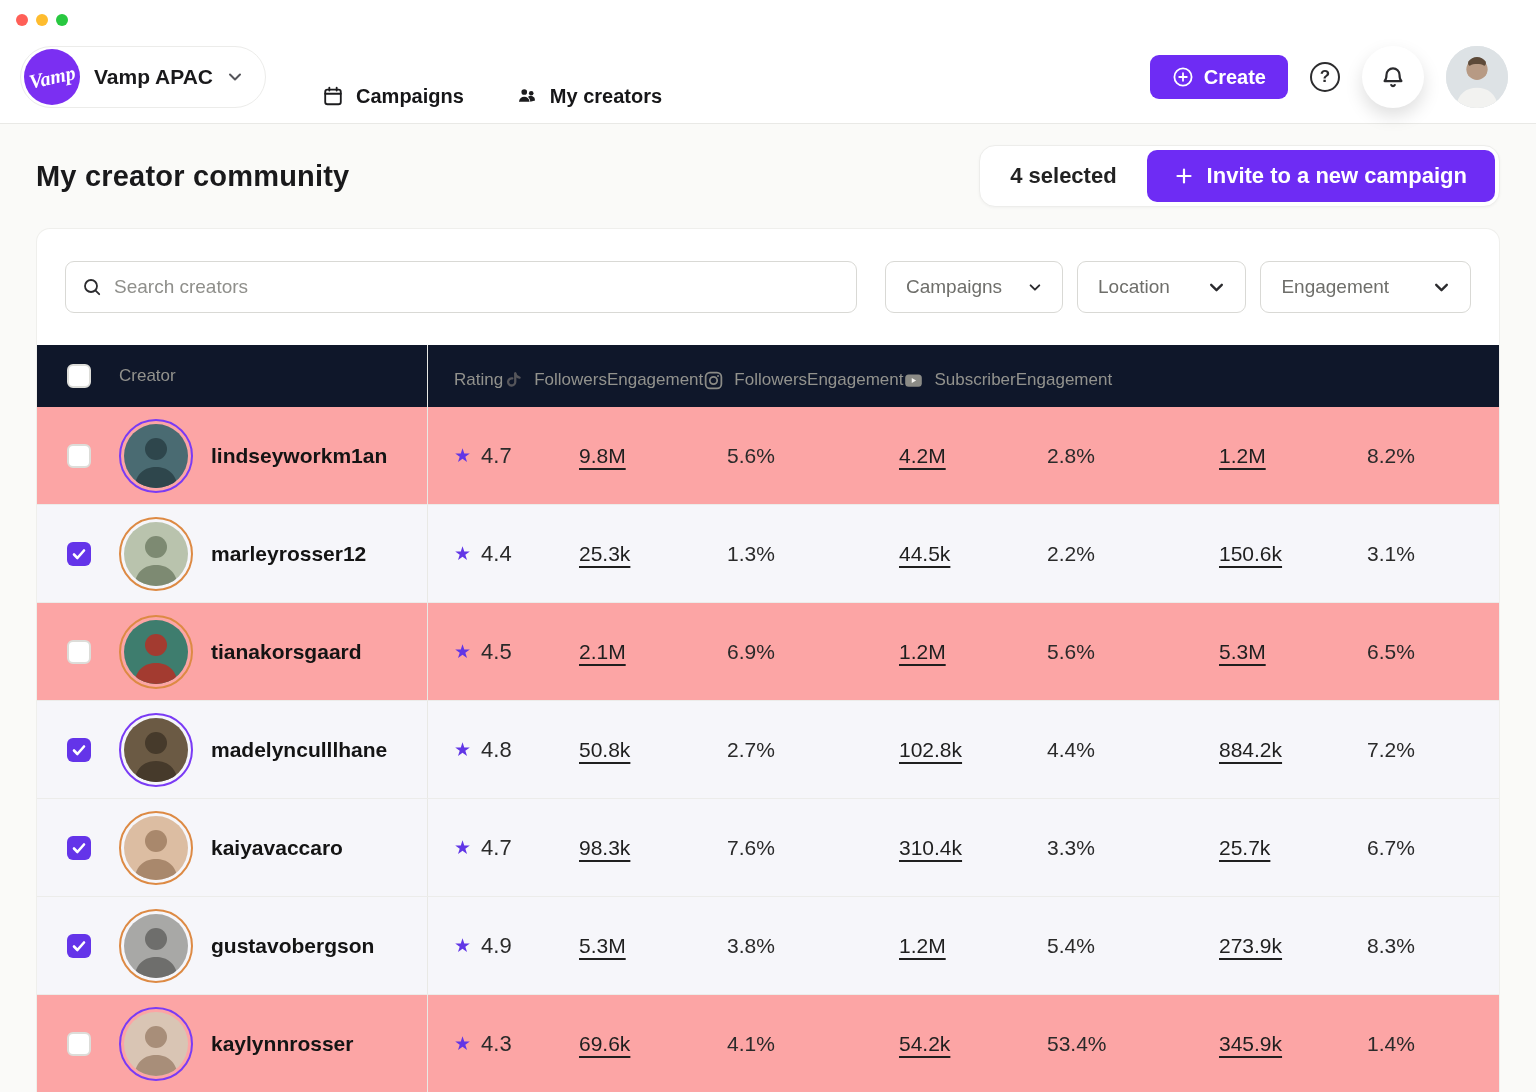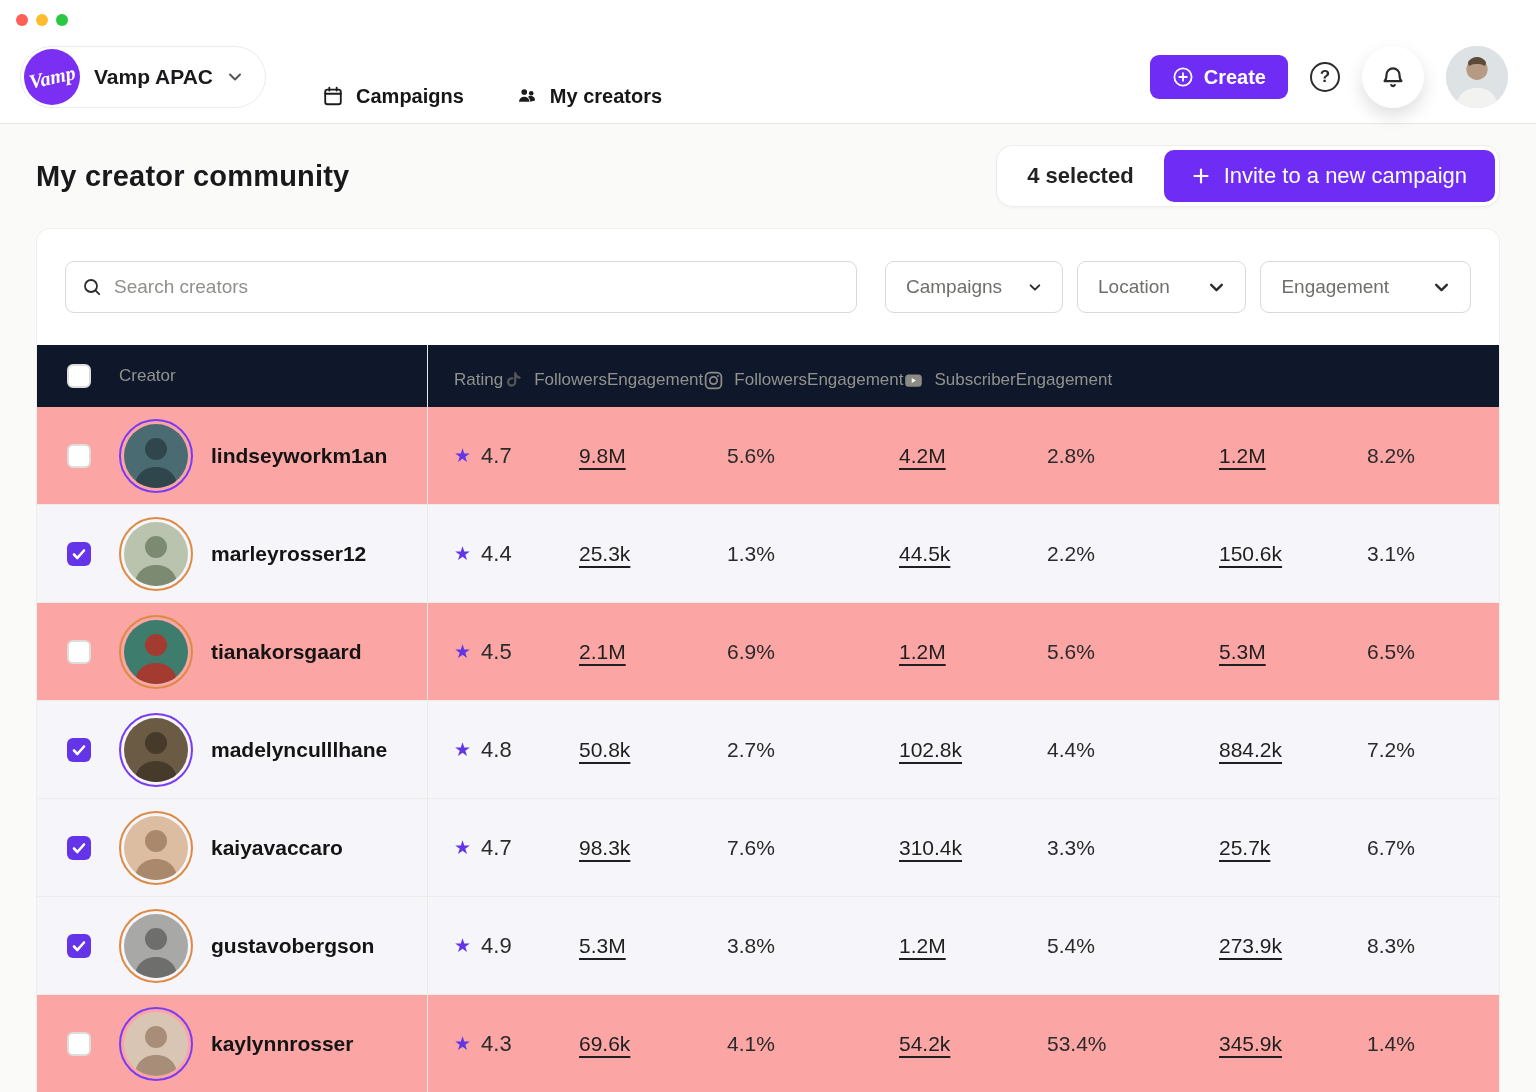--- a/index.html
+++ b/index.html
@@ -28,21 +28,21 @@
   .bell-circle { width:62px; height:62px; border-radius:50%; background:#fff; box-shadow:0 8px 18px rgba(0,0,0,.13); display:flex; align-items:center; justify-content:center; cursor:pointer; }
   .bell-circle svg { width:26px; height:26px; }
   .user-avatar { width:62px; height:62px; border-radius:50%; overflow:hidden; background:#dfe3e6; cursor:pointer; }
   .user-avatar svg { width:100%; height:100%; }
 
   
   .page-head { display:flex; align-items:center; justify-content:space-between; padding:0 36px 0 36px; height:104px; }
   .page-title { font-size:29px; font-weight:800; color:#19191b; letter-spacing:.2px; }
   .selection-bar { display:flex; align-items:center; background:#fff; border:1px solid #ededeb; border-radius:16px; padding:4px 4px 4px 0; box-shadow:0 1px 3px rgba(0,0,0,.04); height:62px; }
   .selected-count { font-size:22px; font-weight:700; color:#222; padding:0 30px; }
-  .invite-btn { display:flex; align-items:center; gap:14px; height:52px; padding:0 28px; border:none; border-radius:10px; color:#fff; font-size:22px; font-weight:400; font-family:inherit; cursor:pointer; }
+  .invite-btn { display:flex; align-items:center; gap:14px; height:52px; padding:0 28px; border:none; border-radius:10px; color:#fff; font-size:22px; font-weight:700; font-family:inherit; cursor:pointer; }
   .invite-btn svg { width:18px; height:18px; }
 
   
   .card { margin:0 36px; background:#fff; border-radius:14px 14px 0 0; border:1px solid #efefec; border-bottom:none; height:864px; overflow:hidden; }
 
   .filters { display:flex; gap:14px; padding:32px 28px 32px 28px; }
   .search-box { flex:0 0 792px; height:52px; border:1px solid #d9d9d5; border-radius:9px; display:flex; align-items:center; gap:12px; padding:0 16px; background:#fff; }
   .search-box svg { width:20px; height:20px; flex:none; }
   .search-box input { border:none; outline:none; flex:1; font-size:19px; font-family:inherit; color:#333; background:transparent; }
   .search-box input::placeholder { color:#8f8f8b; }

